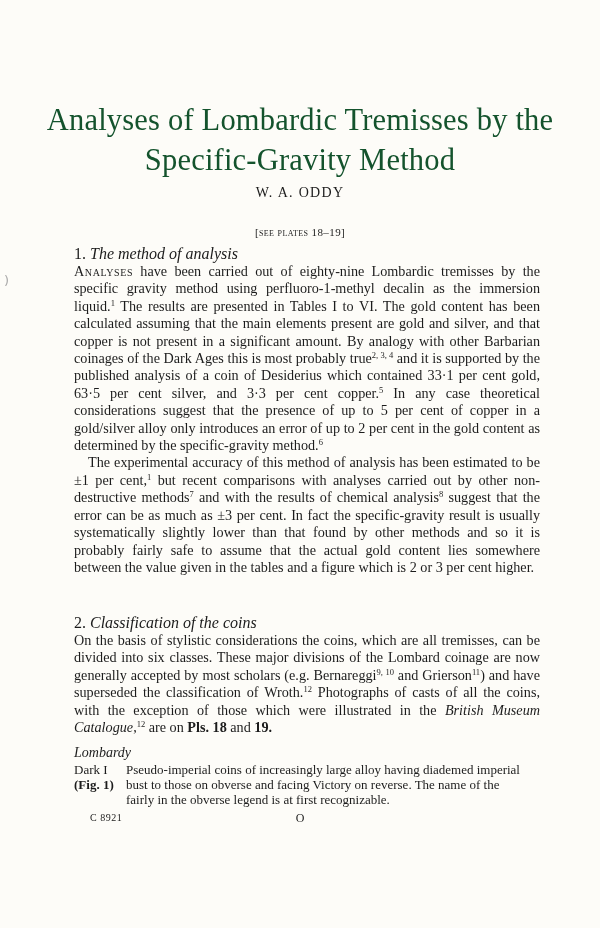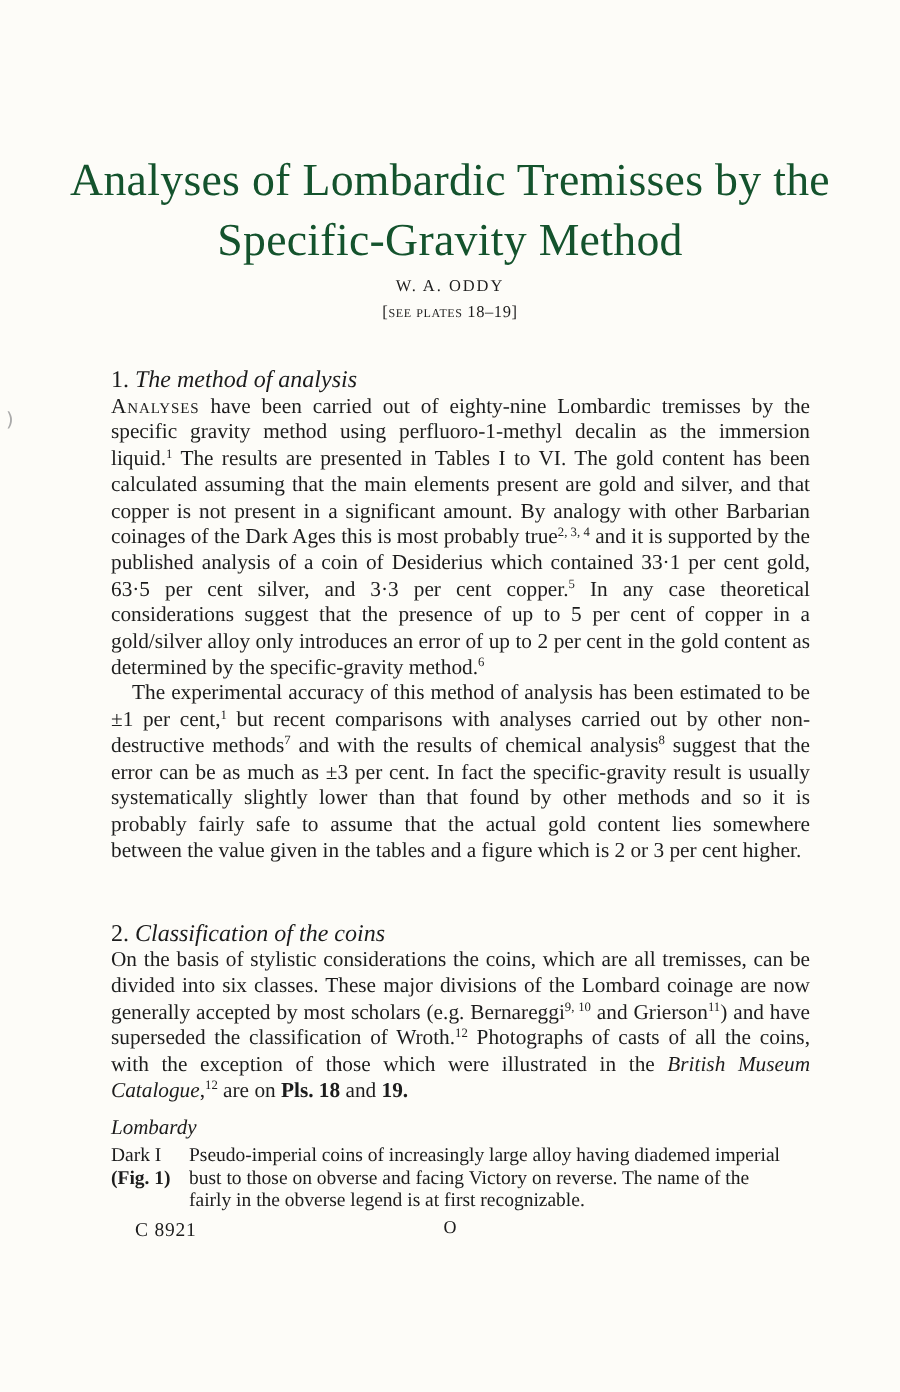--- a/index.html
+++ b/index.html
@@ -15,42 +15,42 @@
     position: absolute; left: 4px; top: 273px;
     font-size: 13px; color: #aaa; font-family: "DejaVu Sans", sans-serif;
   }
   .title {
     position: absolute; left: 40px; width: 520px; top: 100px;
     text-align: center; font-size: 30.5px; line-height: 40px; font-weight: normal;
     letter-spacing: 0.2px; margin: 0; color: #14532d;
   }
   .author {
     position: absolute; left: 0; width: 600px; top: 185px;
-    text-align: center; font-size: 11px; letter-spacing: 1.3px;
+    text-align: center; font-size: 14px; letter-spacing: 1.3px;
   }
   .plates {
-    position: absolute; left: 0; width: 600px; top: 202px;
+    position: absolute; left: 0; width: 600px; top: 226px;
     text-align: center; font-size: 11px; letter-spacing: 0.4px;
   }
   .sc { font-variant: small-caps; }
   .body-col { position: absolute; left: 74px; width: 466px; }
   .heading { font-size: 16px; line-height: 18px; }
   .heading i { font-style: italic; }
   .para {
     font-size: 14.2px; line-height: 17.4px; text-align: justify;
     margin: 0; hyphens: none;
   }
   .para.indent { text-indent: 14px; }
   sup { font-size: 8.5px; line-height: 0; vertical-align: 5px; }
   .lead { font-variant: small-caps; letter-spacing: 0.6px; }
   .class-block { position: absolute; left: 74px; width: 466px; top: 764px; font-size: 13px; line-height: 15px; }
   .class-row { display: flex; }
   .class-label { width: 52px; flex: none; }
   .class-text { flex: 1; text-align: justify; }
-  .footer-code { position: absolute; left: 90px; top: 812px; font-size: 13px; letter-spacing: 0.5px; }
+  .footer-code { position: absolute; left: 90px; top: 812px; font-size: 10px; letter-spacing: 0.5px; }
   .footer-sig { position: absolute; left: 0; width: 600px; top: 811px; text-align: center; font-size: 12px; }
 </style>
 </head>
 <body>
 
 <div class="page">
 
   <div class="margin-mark">)</div>
 
   <h1 class="title">Analyses of Lombardic Tremisses by the Specific-Gravity Method</h1>

